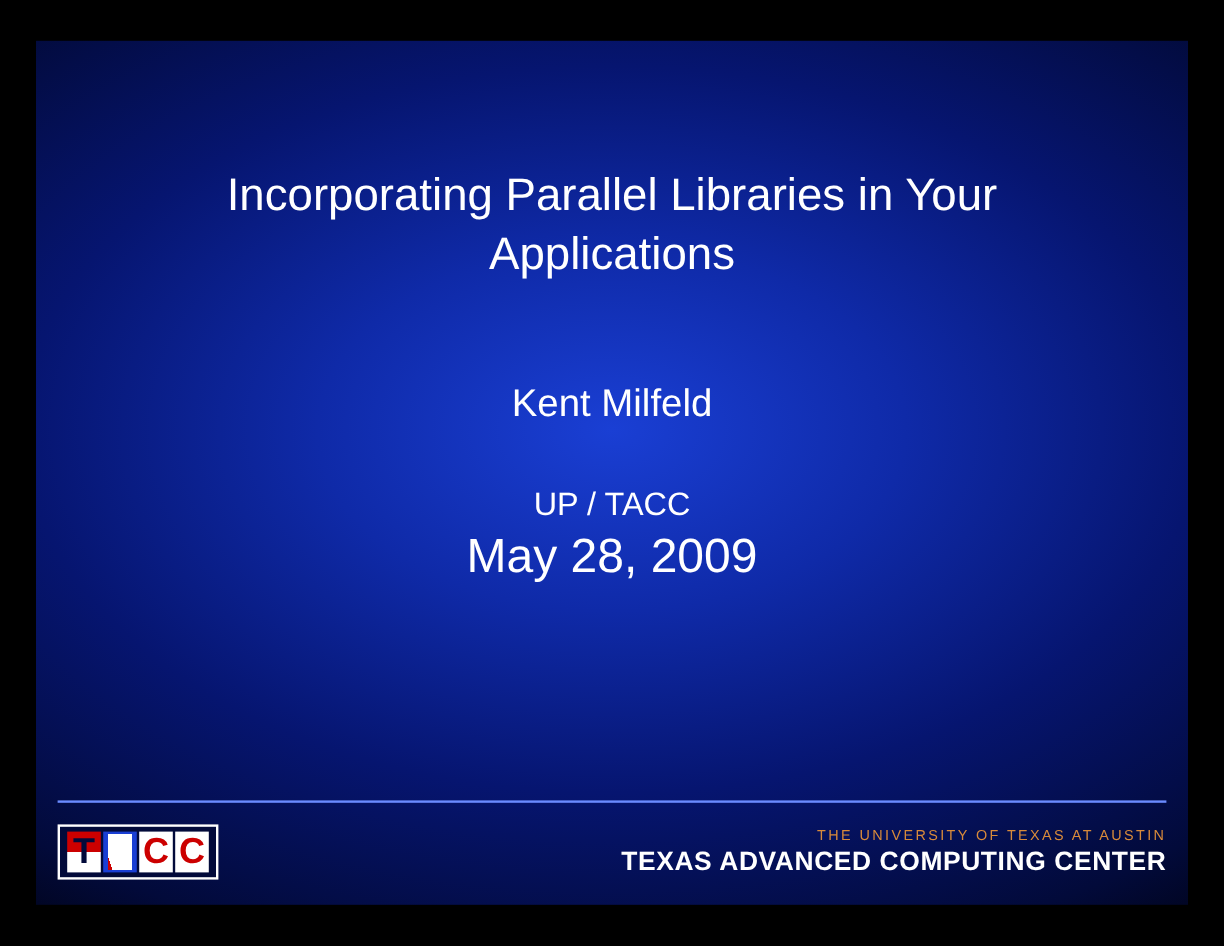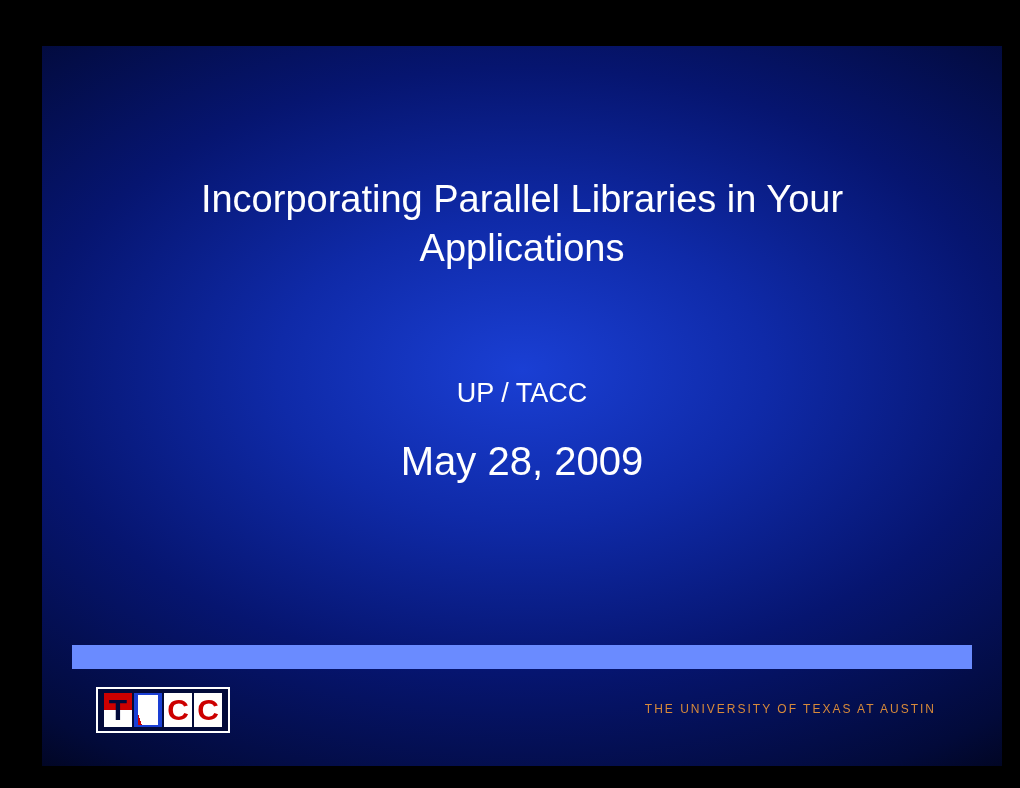--- a/index.html
+++ b/index.html
@@ -1,17 +1,17 @@
 <!DOCTYPE html>
 <html><head>
   <meta charset="utf-8">
   <style>
     * {
       margin: 0;
-      padding: 12px;
+      padding: 0;
       box-sizing: border-box;
     }
     body {
       width: 1020px;
       height: 788px;
       background: #000;
       display: flex;
       align-items: center;
       justify-content: center;
       font-family: Arial, Helvetica, sans-serif;
@@ -150,30 +150,32 @@
       letter-spacing: 0.5px;
       font-stretch: condensed;
     }
   </style>
 </head>
 <body>
 
 <div class="slide">
   <div class="content">
     <div class="title">Incorporating Parallel Libraries in Your Applications</div>
+    <div class="author">Kent Milfeld</div>
     <div class="org">UP / TACC</div>
     <div class="date">May 28, 2009</div>
   </div>
   <div class="divider"></div>
   <div class="footer">
     <div class="logo-left">
       <div class="tacc-badge" aria-label="TACC">
         <div class="tacc-letter letter-t"></div>
         <div class="tacc-letter letter-a"></div>
         <div class="tacc-letter letter-c1"></div>
         <div class="tacc-letter letter-c2"></div>
       </div>
     </div>
     <div class="logo-right">
       <div class="line1">THE UNIVERSITY OF TEXAS AT AUSTIN</div>
+      <div class="line2">TEXAS ADVANCED COMPUTING CENTER</div>
     </div>
   </div>
 </div>
 
 </body></html>

